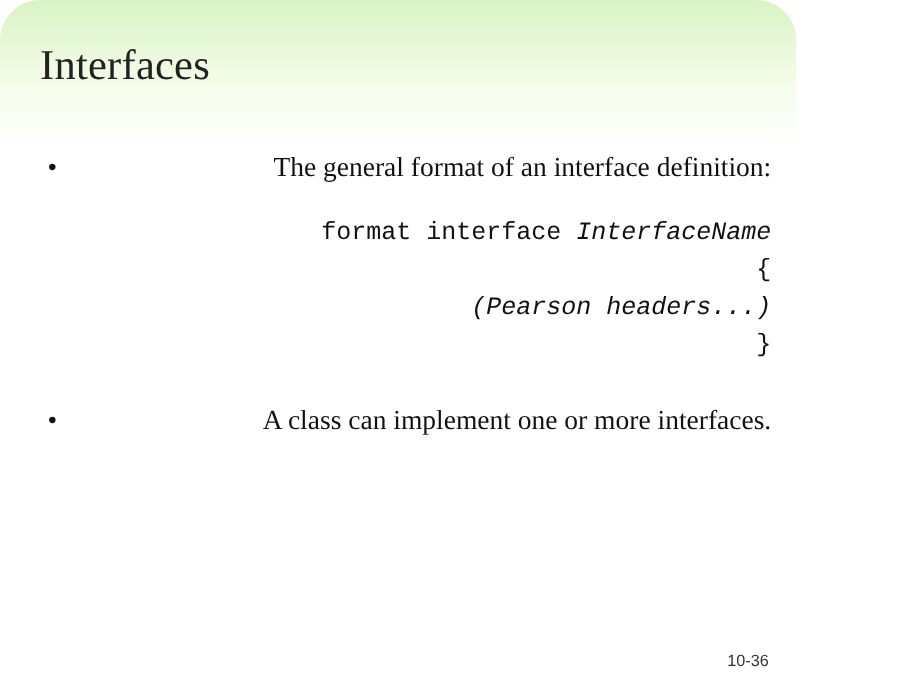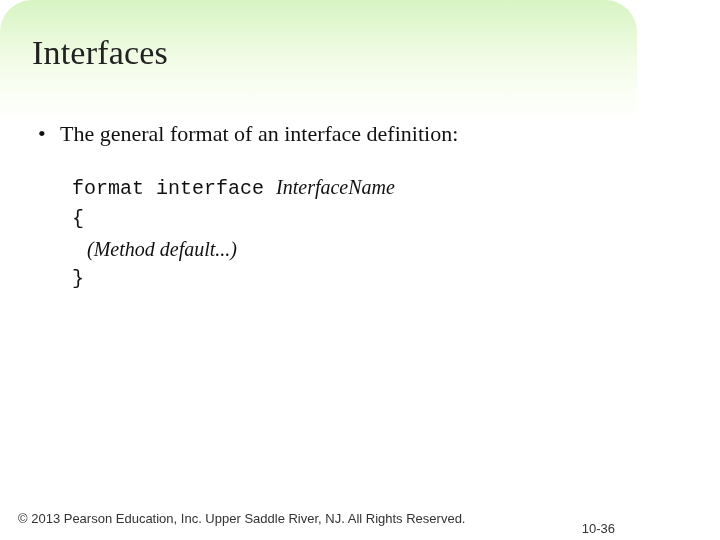--- a/index.html
+++ b/index.html
@@ -29,20 +29,21 @@
     letter-spacing: 0.2px;
   }
   .content {
     position: absolute;
     left: 32px;
     right: 20px;
     top: 118px;
     font-size: 22px;
     color: #111;
     line-height: 1.45;
+    text-align: right;
   }
   ul.bullets {
     list-style: none;
     padding: 0;
     margin: 0;
   }
   ul.bullets > li {
     position: relative;
     padding-left: 28px;
     margin-bottom: 6px;
@@ -56,21 +57,21 @@
     color: #111;
   }
   .code-block {
     font-family: "Courier New", Courier, monospace;
     font-size: 20px;
     margin: 22px 0 28px 40px;
     white-space: pre;
     line-height: 1.5;
   }
   .code-line { display: block; }
-  .italic { font-style: italic; font-family: Liberation Serif, serif; }
+  .italic { font-style: italic; }
   .footer {
     position: absolute;
     left: 18px;
     bottom: 14px;
     font-size: 13px;
     color: #333;
     font-family: Arial, Helvetica, sans-serif;
   }
   .page-num {
     position: absolute;
@@ -88,21 +89,23 @@
 
   <div class="title">Interfaces</div>
 
   <div class="content">
     <ul class="bullets">
       <li>
         <span>The general format of an interface definition:</span>
       </li>
     </ul>
 
-    <div class="code-block"><span class="code-line"><span>format interface </span><span class="italic">InterfaceName</span></span><span class="code-line">{</span><span class="code-line italic">   (Method default...)</span><span class="code-line">}</span></div>
+    <div class="code-block"><span class="code-line"><span>format interface </span><span class="italic">InterfaceName</span></span><span class="code-line">{</span><span class="code-line italic">   (Pearson headers...)</span><span class="code-line">}</span></div>
 
     <ul class="bullets">
+      <li>
+        <span>A class can implement one or more interfaces.</span>
+      </li>
     </ul>
   </div>
 
-  <div class="footer">© 2013 Pearson Education, Inc. Upper Saddle River, NJ. All Rights Reserved.</div>
   <div class="page-num">10-36</div>
 </div>
 
 </body></html>

